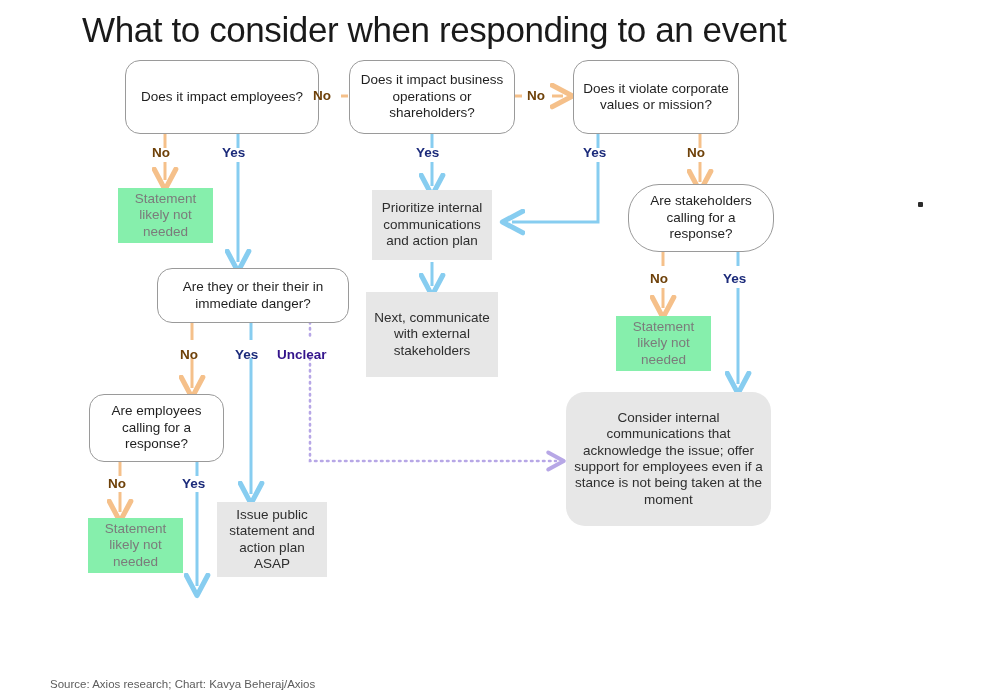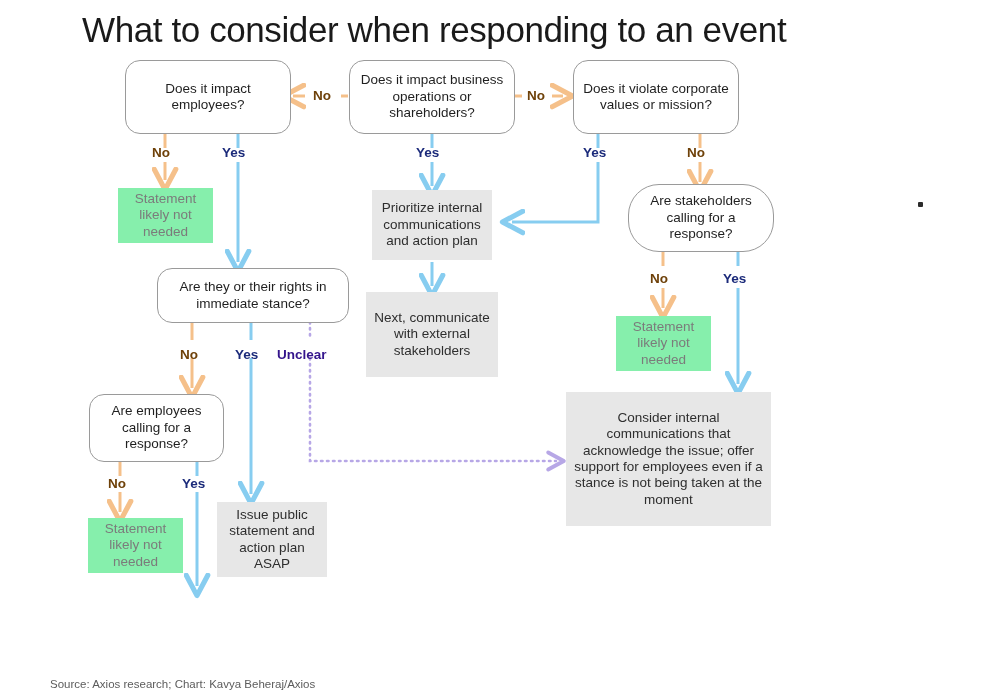--- a/index.html
+++ b/index.html
@@ -141,38 +141,38 @@
       <path d="M197,492 L197,586" stroke="#87cdf0" stroke-width="3" marker-end="url(#ar-b)"></path>
 
       <path d="M663,252 L663,266" stroke="#f5c08a" stroke-width="3"></path>
       <path d="M663,288 L663,308" stroke="#f5c08a" stroke-width="3" marker-end="url(#ar-o)"></path>
 
       <path d="M738,252 L738,266" stroke="#87cdf0" stroke-width="3"></path>
       <path d="M738,288 L738,384" stroke="#87cdf0" stroke-width="3" marker-end="url(#ar-b)"></path>
     </g>
   </svg>
 
-  <div class="node decision" style="left:125px;top:60px;width:166px;height:74px;">
+  <div class="node decision" style="left:125px;top:60px;width:194px;height:74px;">
     <span>Does it impact employees?</span>
   </div>
 
   <div class="node decision" style="left:349px;top:60px;width:166px;height:74px;">
     <span>Does it impact business operations or shareholders?</span>
   </div>
 
   <div class="node decision" style="left:573px;top:60px;width:166px;height:74px;">
     <span>Does it violate corporate values or mission?</span>
   </div>
 
   <div class="node muted" style="left:118px;top:188px;width:95px;height:55px;">
     <span>Statement likely not needed</span>
   </div>
 
   <div class="node decision" style="left:157px;top:268px;width:192px;height:55px;">
-    <span>Are they or their rights in immediate stance?</span>
+    <span>Are they or their their in immediate danger?</span>
   </div>
 
   <div class="node decision" style="left:89px;top:394px;width:135px;height:68px;">
     <span>Are employees calling for a response?</span>
   </div>
 
   <div class="node muted" style="left:88px;top:518px;width:95px;height:55px;">
     <span>Statement likely not needed</span>
   </div>
 
@@ -190,21 +190,21 @@
   </div>
 
   <div class="node decision" style="left:628px;top:184px;width:146px;height:68px;border-radius:31px;">
     <span>Are stakeholders calling for a response?</span>
   </div>
 
   <div class="node muted" style="left:616px;top:316px;width:95px;height:55px;">
     <span>Statement likely not needed</span>
   </div>
 
-  <div class="node action" style="left:566px;top:392px;width:205px;height:134px;">
+  <div class="node action" style="left:566px;top:392px;width:205px;height:134px;border-radius:19px;">
     <span>Consider internal communications that acknowledge the issue; offer support for employees even if a stance is not being taken at the moment</span>
   </div>
 
   <div class="elabel lbl-no" style="left:313px;top:88px;">No</div>
 
   <div class="elabel lbl-no" style="left:527px;top:88px;">No</div>
 
   <div class="elabel lbl-no" style="left:152px;top:145px;">No</div>
 
   <div class="elabel lbl-yes" style="left:222px;top:145px;">Yes</div>

